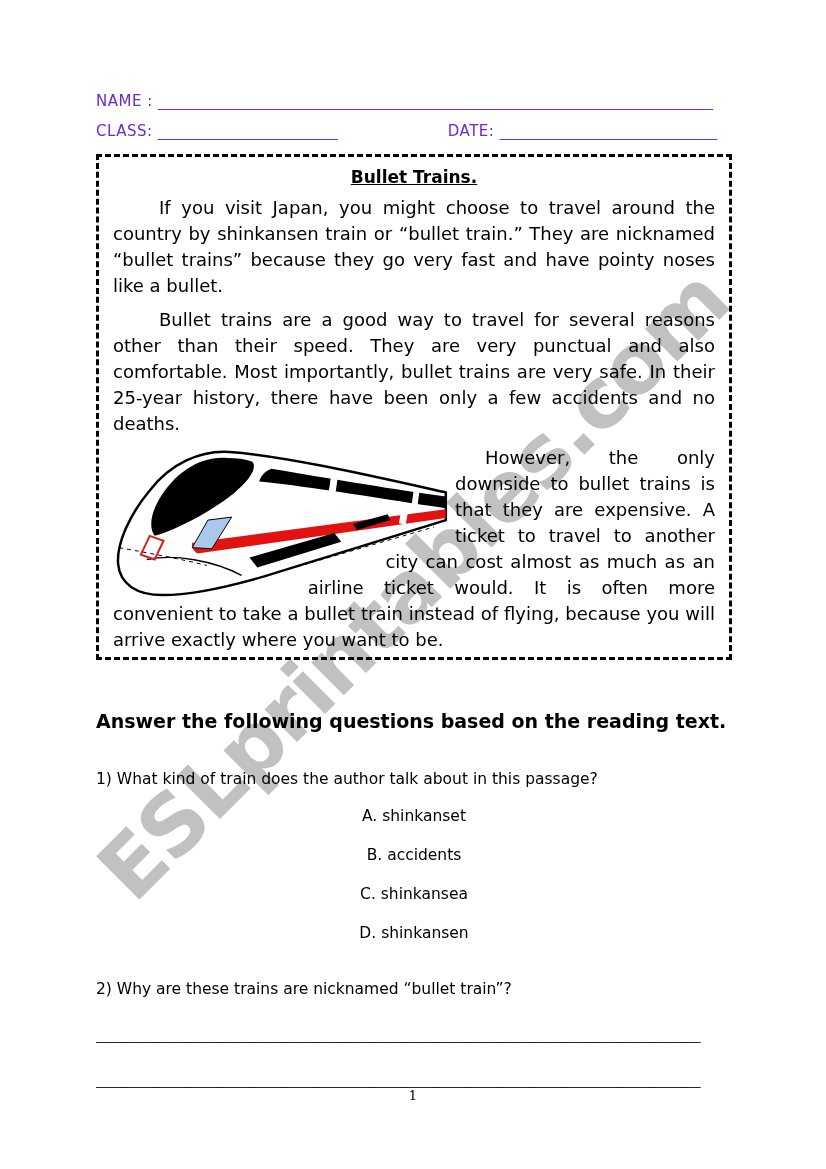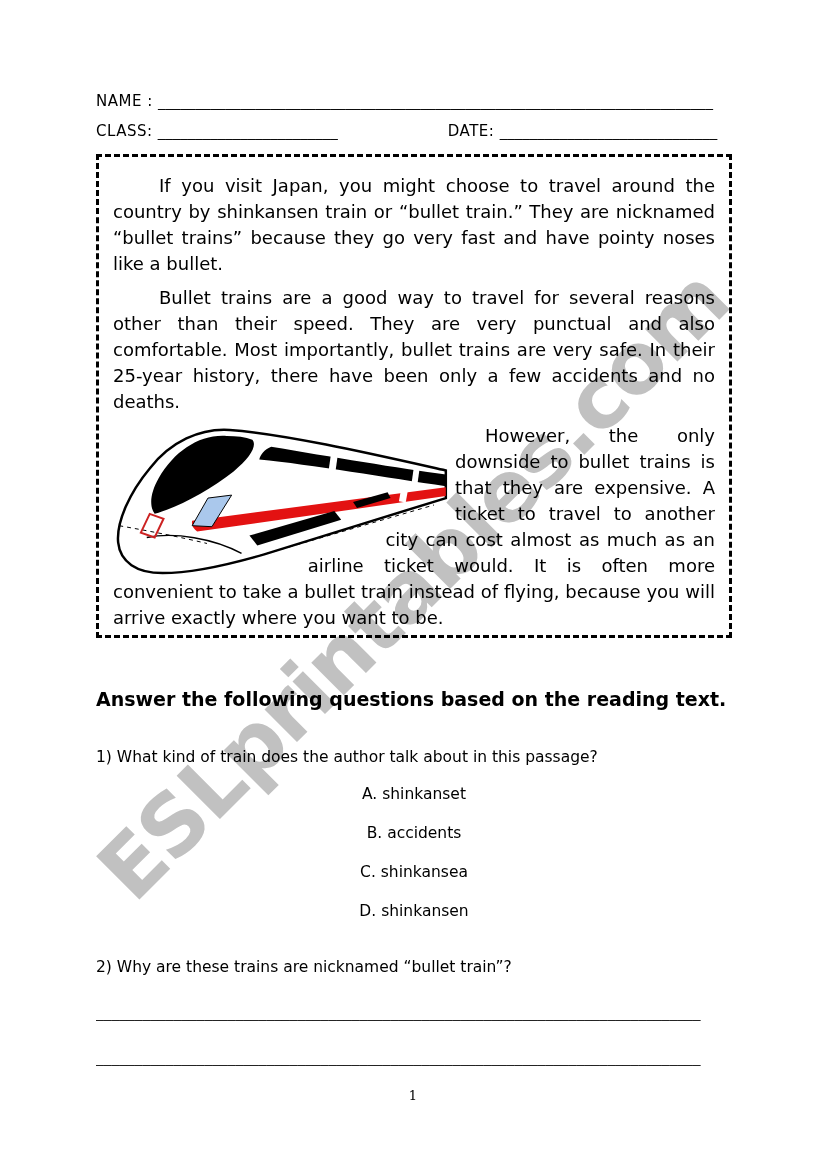--- a/index.html
+++ b/index.html
@@ -10,21 +10,21 @@
   }
   .watermark {
     position:absolute; left:413px; top:585px;
     transform:translate(-50%,-50%) rotate(-45deg);
     font-size:84px; font-weight:bold; letter-spacing:-2px;
     color:#c1c1c1; white-space:nowrap; z-index:0; user-select:none;
   }
   .content { position:relative; z-index:1; padding:92px 94px 0 96px; }
 
   
-  .hdr-row { font-size:15px; letter-spacing:.5px; color:#000000; white-space:nowrap; overflow:hidden; }
+  .hdr-row { font-size:15px; letter-spacing:.5px; color:#6d28d9; white-space:nowrap; overflow:hidden; }
   .name-row  { margin-bottom:12px; }
   .class-date-row { display:flex; margin-bottom:14px; }
   .date-part { margin-left:110px; }
   .fill-line { letter-spacing:0; }
 
   
   .passage-box { border:3px dashed #000; margin-top:6px; padding:8px 14px 2px; }
   .box-title { text-align:center; font-weight:bold; text-decoration:underline; font-size:17px; margin:2px 0 6px; }
   .para { font-size:18px; line-height:26px; text-align:justify; text-indent:46px; margin:8px 0; }
   .para-3 { margin-bottom:2px; text-indent:30px; }
@@ -65,20 +65,21 @@
         <span>CLASS:</span>
         <span class="fill-line">________________________</span>
       </span>
       <span class="date-part">
         <span>DATE:</span>
         <span class="fill-line">_____________________________</span>
       </span>
     </div>
 
     <div class="passage-box">
+      <div class="box-title">Bullet Trains.</div>
 
       <p class="para">If you visit Japan, you might choose to travel around the country by shinkansen train or “bullet train.” They are nicknamed “bullet trains” because they go very fast and have pointy noses like a bullet.</p>
       <p class="para">Bullet trains are a good way to travel for several reasons other than their speed. They are very punctual and also comfortable. Most importantly, bullet trains are very safe. In their 25-year history, there have been only a few accidents and no deaths.</p>
 
       <div class="train-figure">
         <svg viewBox="0 0 340 154" width="336" height="152" xmlns="http://www.w3.org/2000/svg">
 
           <path d="M337,44 C270,29 175,7 118,3 C88,1 58,15 37,42 C17,66 3,96 5,117 C7,137 24,148 50,148 C80,148 122,138 153,129 L337,72 Z" fill="#ffffff" stroke="#000000" stroke-width="2.5"></path>
 
           <path d="M132,135 L325,79" stroke="#000000" stroke-width="1" stroke-dasharray="4,4" fill="none"></path>

